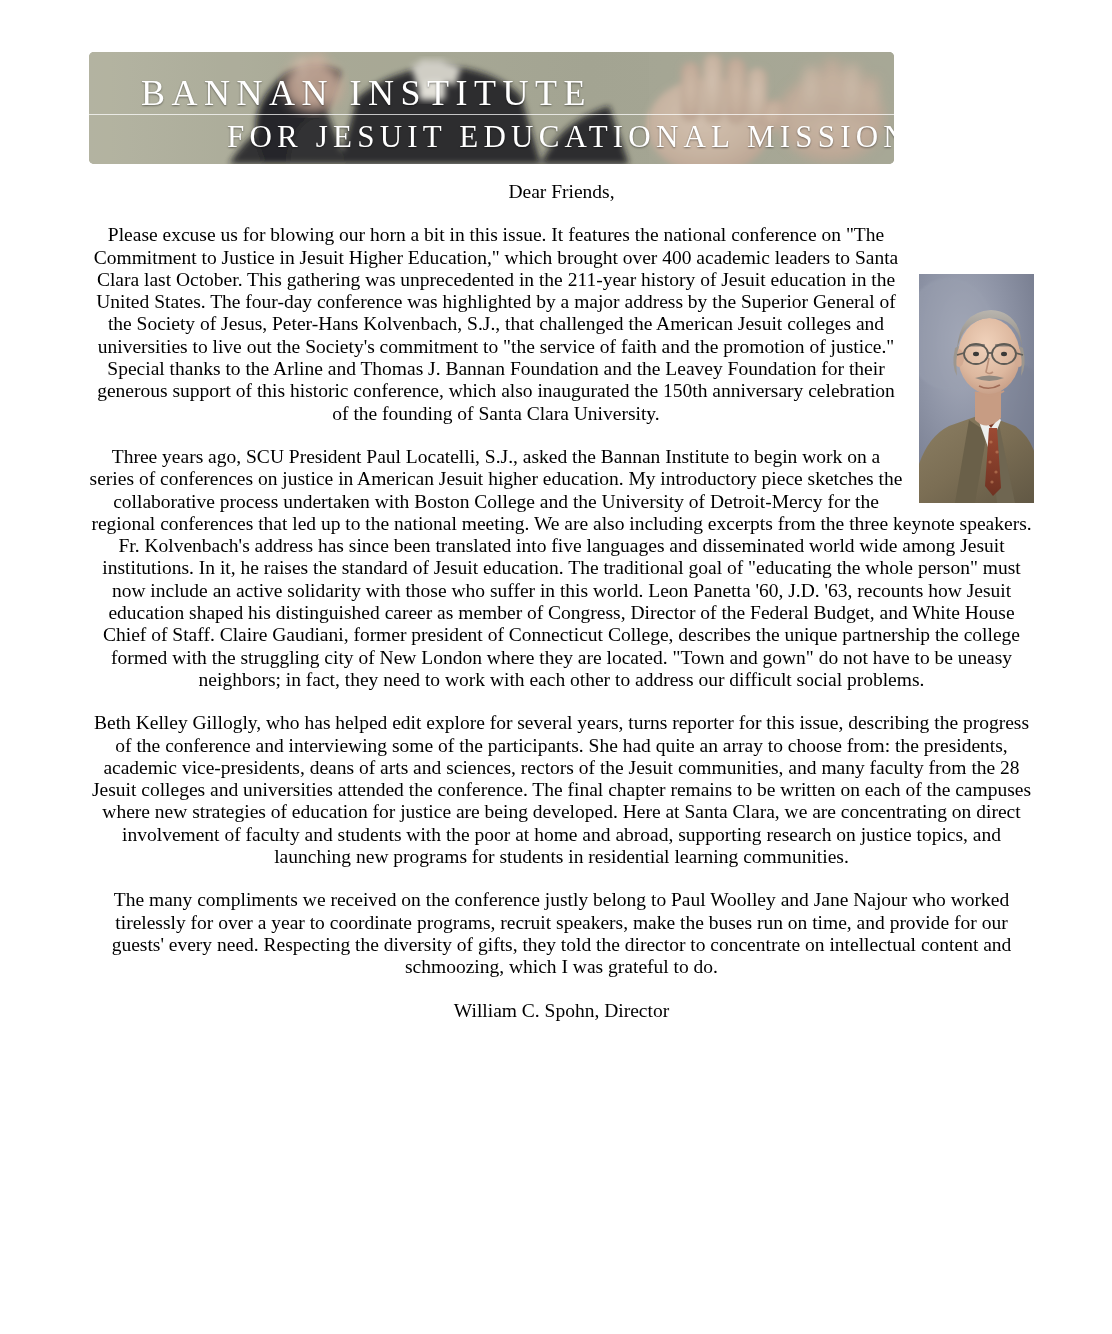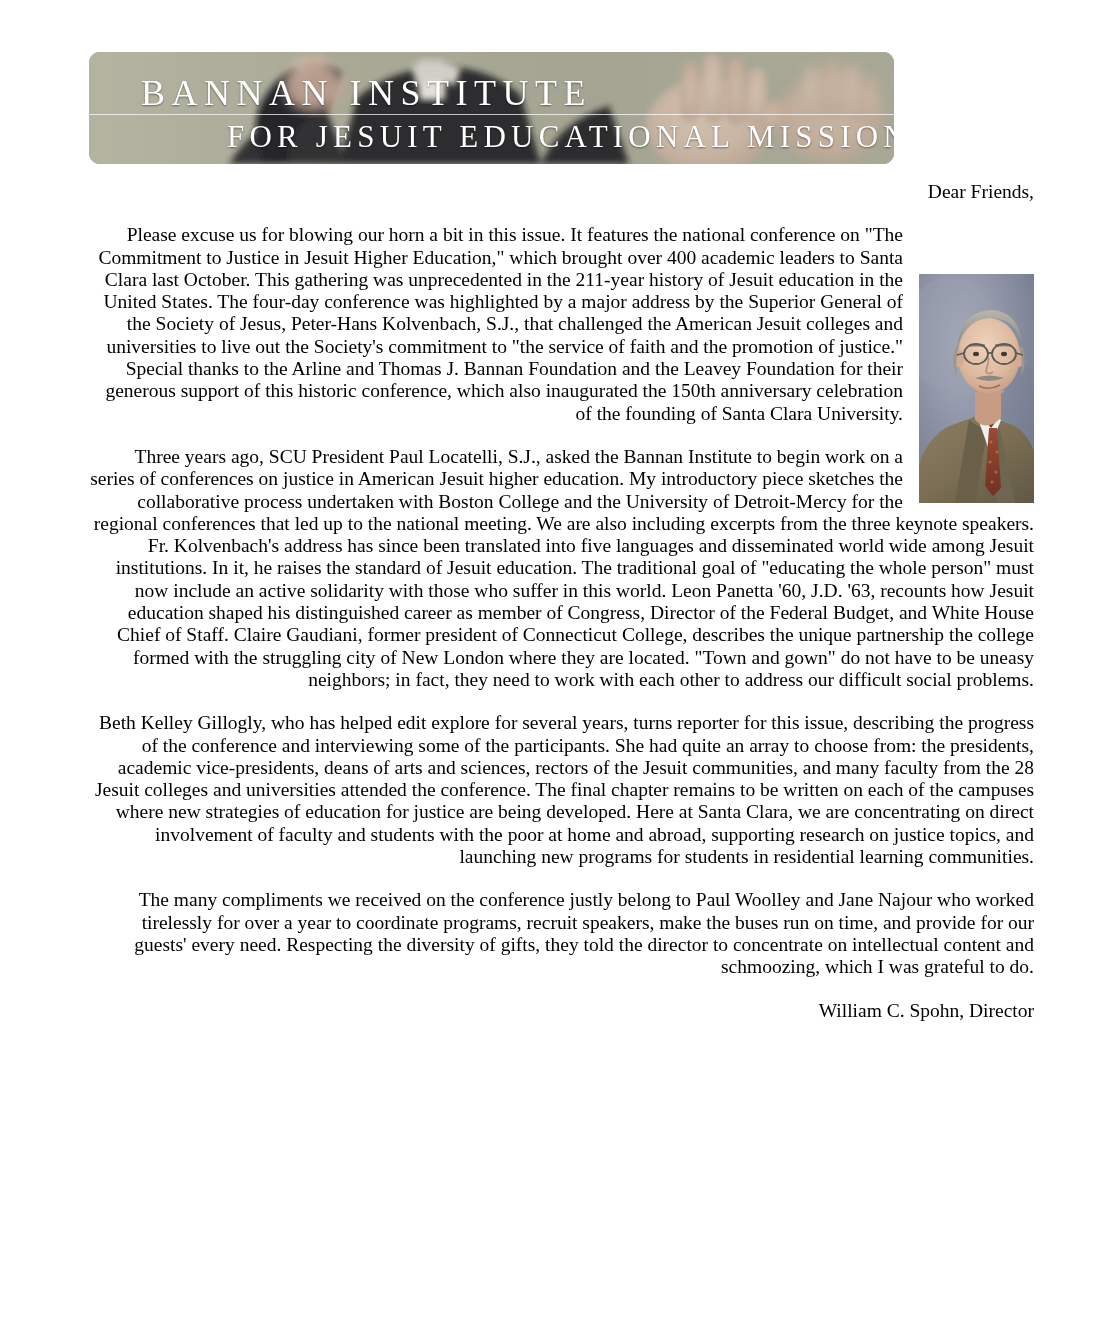--- a/index.html
+++ b/index.html
@@ -23,21 +23,21 @@
     height: 1334px;
   }
 
   
   .banner {
     position: absolute;
     left: 89px;
     top: 52px;
     width: 805px;
     height: 112px;
-    border-radius: 11px;
+    border-radius: 5px;
     overflow: hidden;
     background: #a8a897;
   }
   .banner-photo {
     position: absolute;
     inset: 0;
     overflow: hidden;
   }
   .banner-photo svg {
     display: block;
@@ -84,21 +84,21 @@
   .letter {
     position: absolute;
     left: 89px;
     top: 181px;
     width: 945px;
   }
   .letter p {
     margin: 0 0 21px 0;
     font-size: 19.5px;
     line-height: 22.3px;
-    text-align: right;
+    text-align: center;
   }
   .salutation { margin-bottom: 21px !important; }
 
   
   .portrait {
     float: right;
     width: 115px;
     height: 229px;
     margin: 50px 0 6px 16px;
     shape-outside: margin-box;

